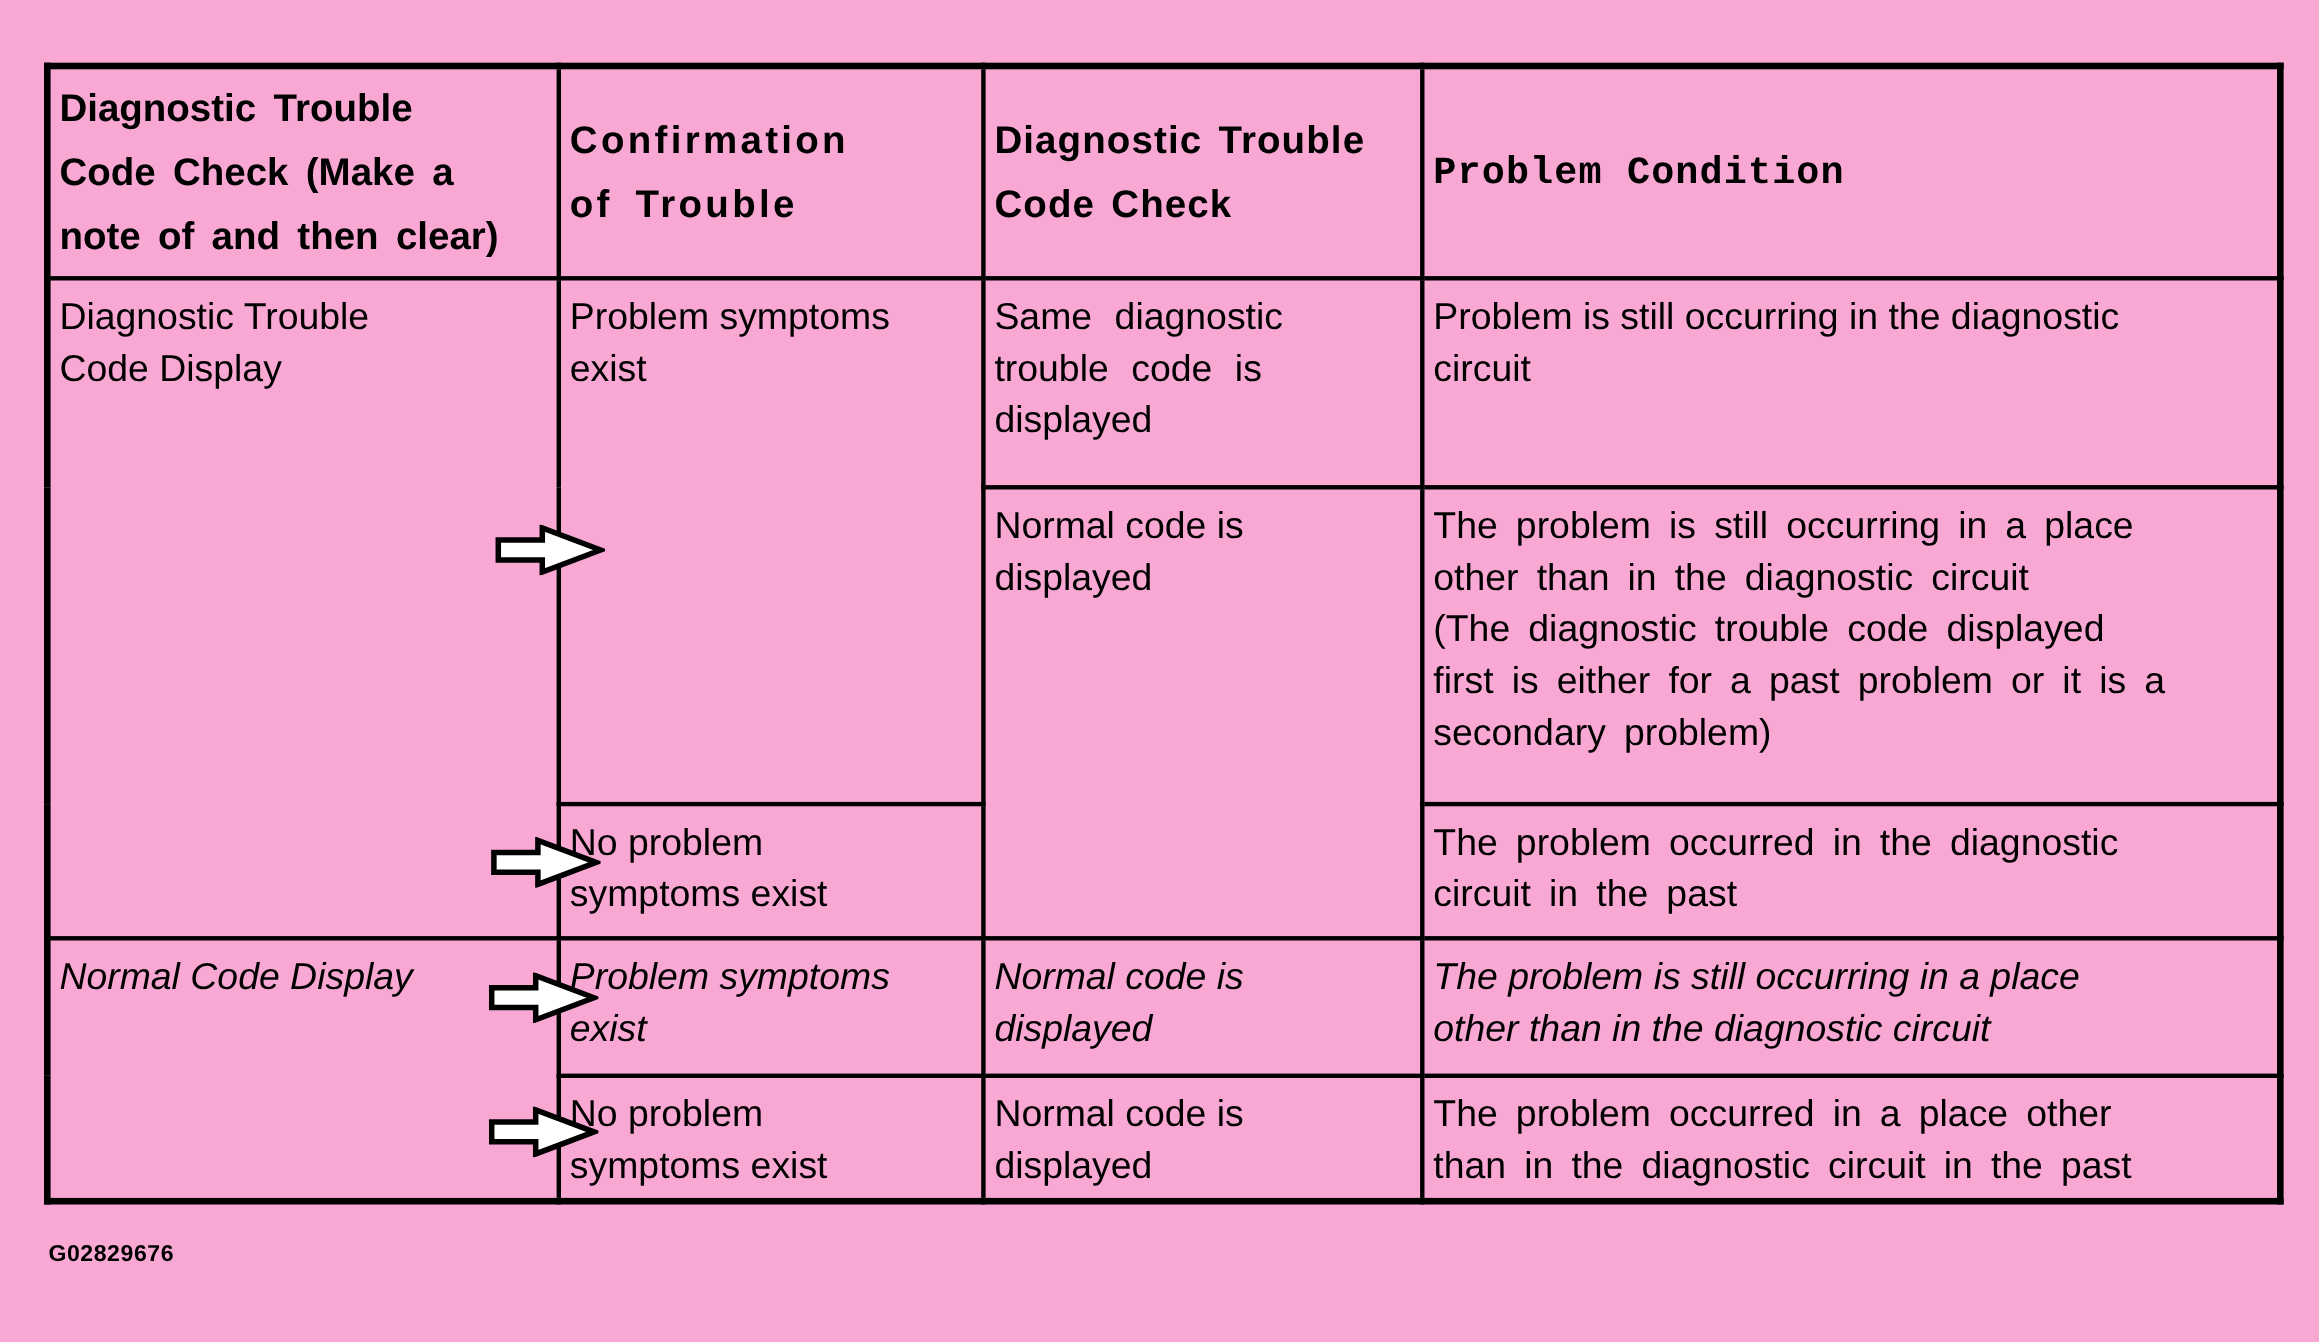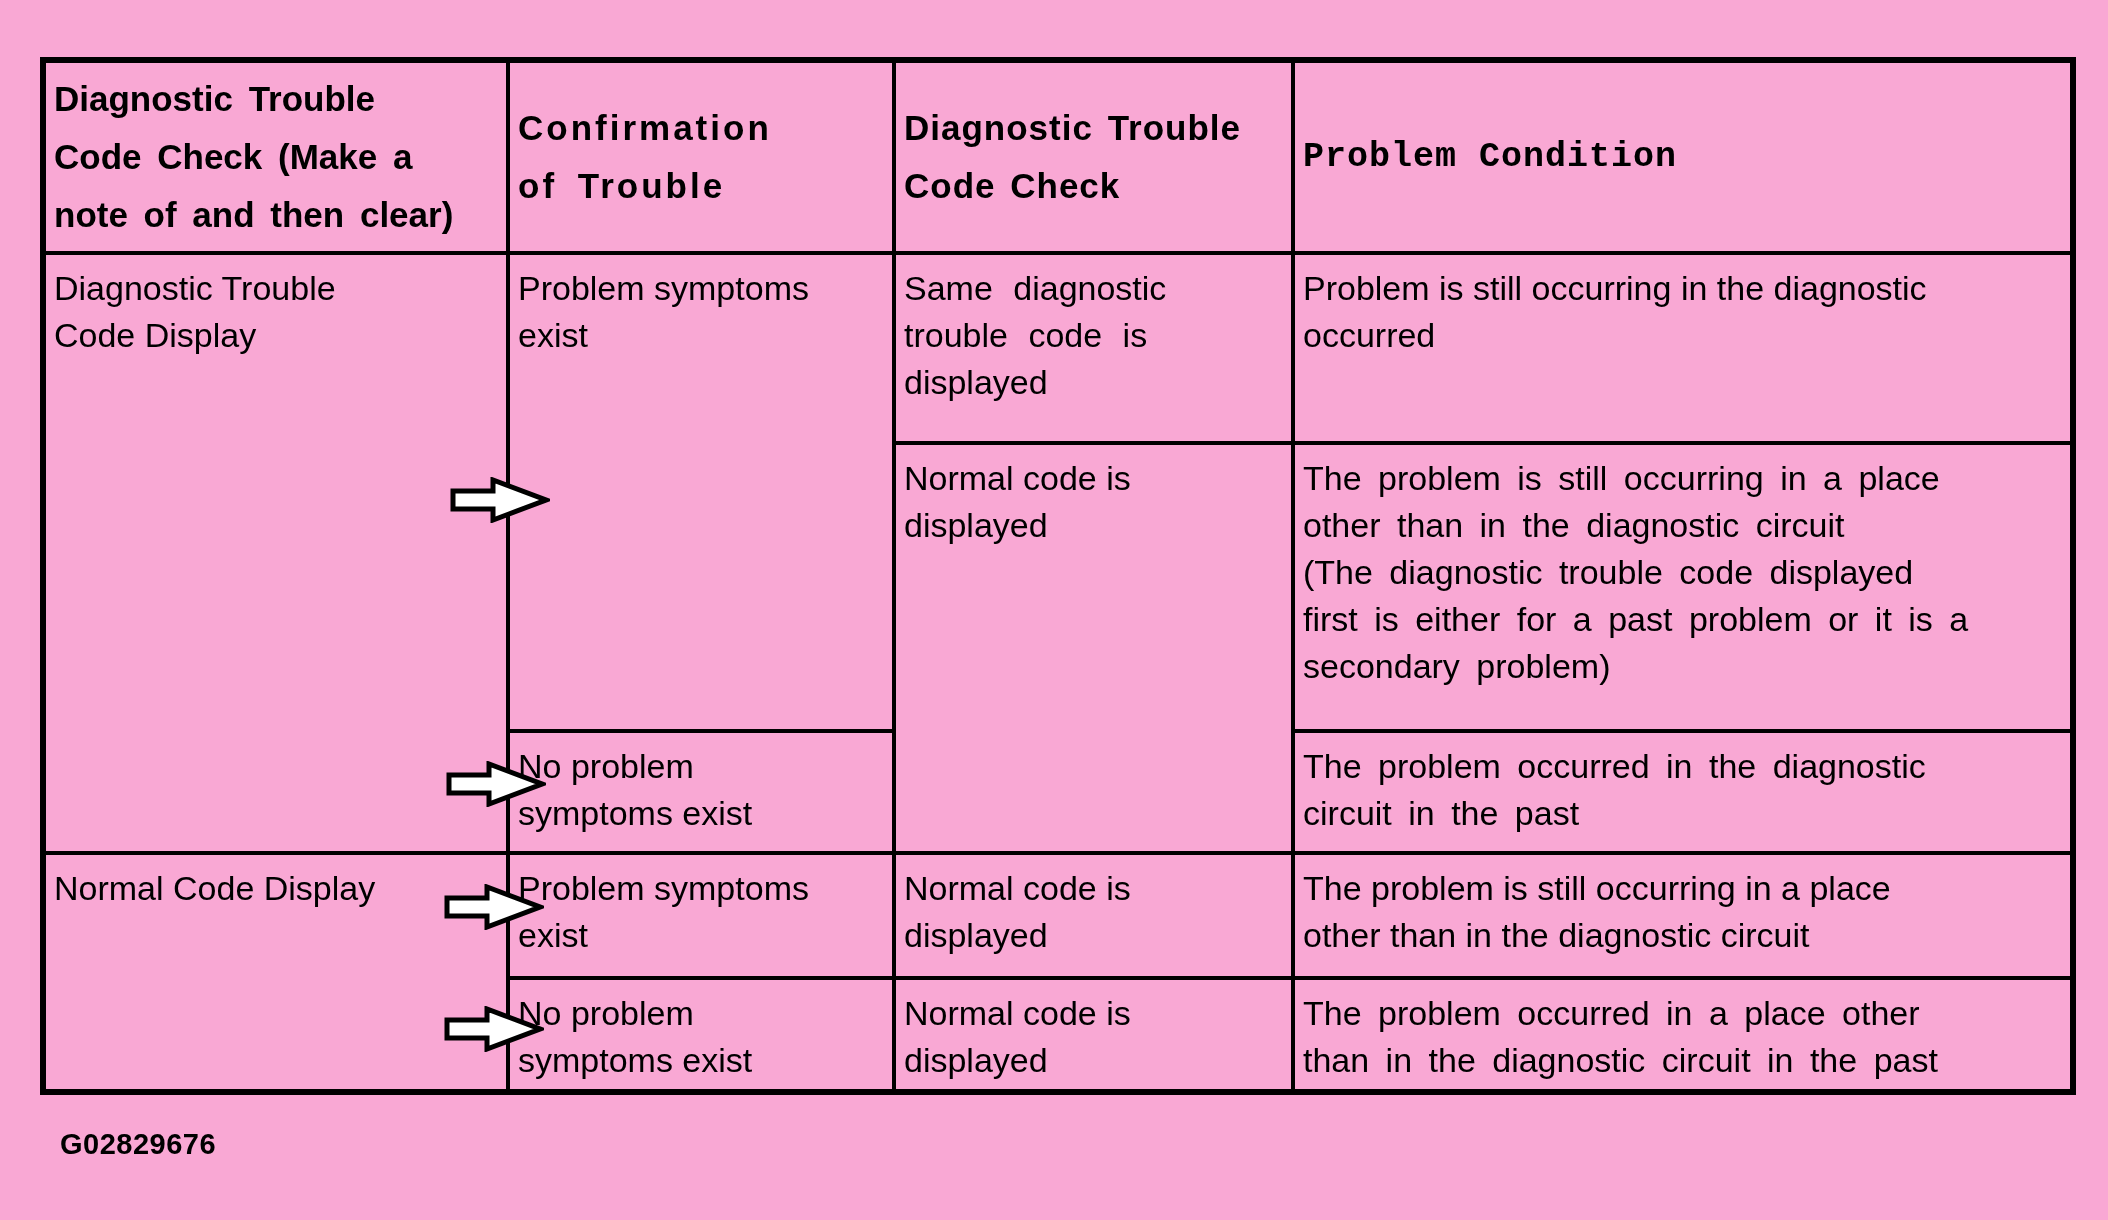--- a/index.html
+++ b/index.html
@@ -30,33 +30,33 @@
     padding:4px 8px;
   }
   .th1{word-spacing:6px;padding-left:8px;}
   .th2{text-align:center;letter-spacing:3px;word-spacing:8px;}
   .th3{letter-spacing:1px;word-spacing:4px;padding-left:12px;}
   .th4{text-align:center;letter-spacing:1px;font-family:Liberation Mono, monospace;}
   tr.hr{height:193px;}
   tr.r1{height:190px;}
   tr.r2{height:288px;}
   tr.r3{height:122px;}
-  tr.r4{height:125px;}
+  tr.r4{height:125px;font-style:italic;}
   tr.r5{height:114px;}
   .ws-lg{word-spacing:11px;}
   .ws-md{word-spacing:7px;}
   .pad-lo{padding-top:22px;}
   .arrow{position:absolute;width:100px;height:46px;z-index:5;}
   .a1{left:450px;top:477px;}
   .a2{left:446px;top:761px;}
   .a3{left:444px;top:884px;}
   .a4{left:444px;top:1006px;}
   .figid{
-    position:absolute;left:60px;top:1128px;
-    font-size:29px;font-weight:bold;letter-spacing:0.5px;
+    position:absolute;left:44px;top:1128px;
+    font-size:21px;font-weight:bold;letter-spacing:0.5px;
   }
 </style>
 </head>
 <body>
 
 <div class="page">
 
   <table class="dtc">
     <colgroup>
       <col style="width:465px">
@@ -79,21 +79,21 @@
     <tbody>
       <tr class="r1">
         <td rowspan="3">Diagnostic Trouble
 Code Display</td>
         <td rowspan="2">Problem symptoms
 exist</td>
         <td class="ws-lg">Same diagnostic
 trouble code is
 displayed</td>
         <td class="pad-lo">Problem is still occurring in the diagnostic
-occurred</td>
+circuit</td>
       </tr>
       <tr class="r2">
         <td rowspan="2">Normal code is
 displayed</td>
         <td class="ws-md">The problem is still occurring in a place
 other than in the diagnostic circuit
 (The diagnostic trouble code displayed
 first is either for a past problem or it is a
 secondary problem)</td>
       </tr>

